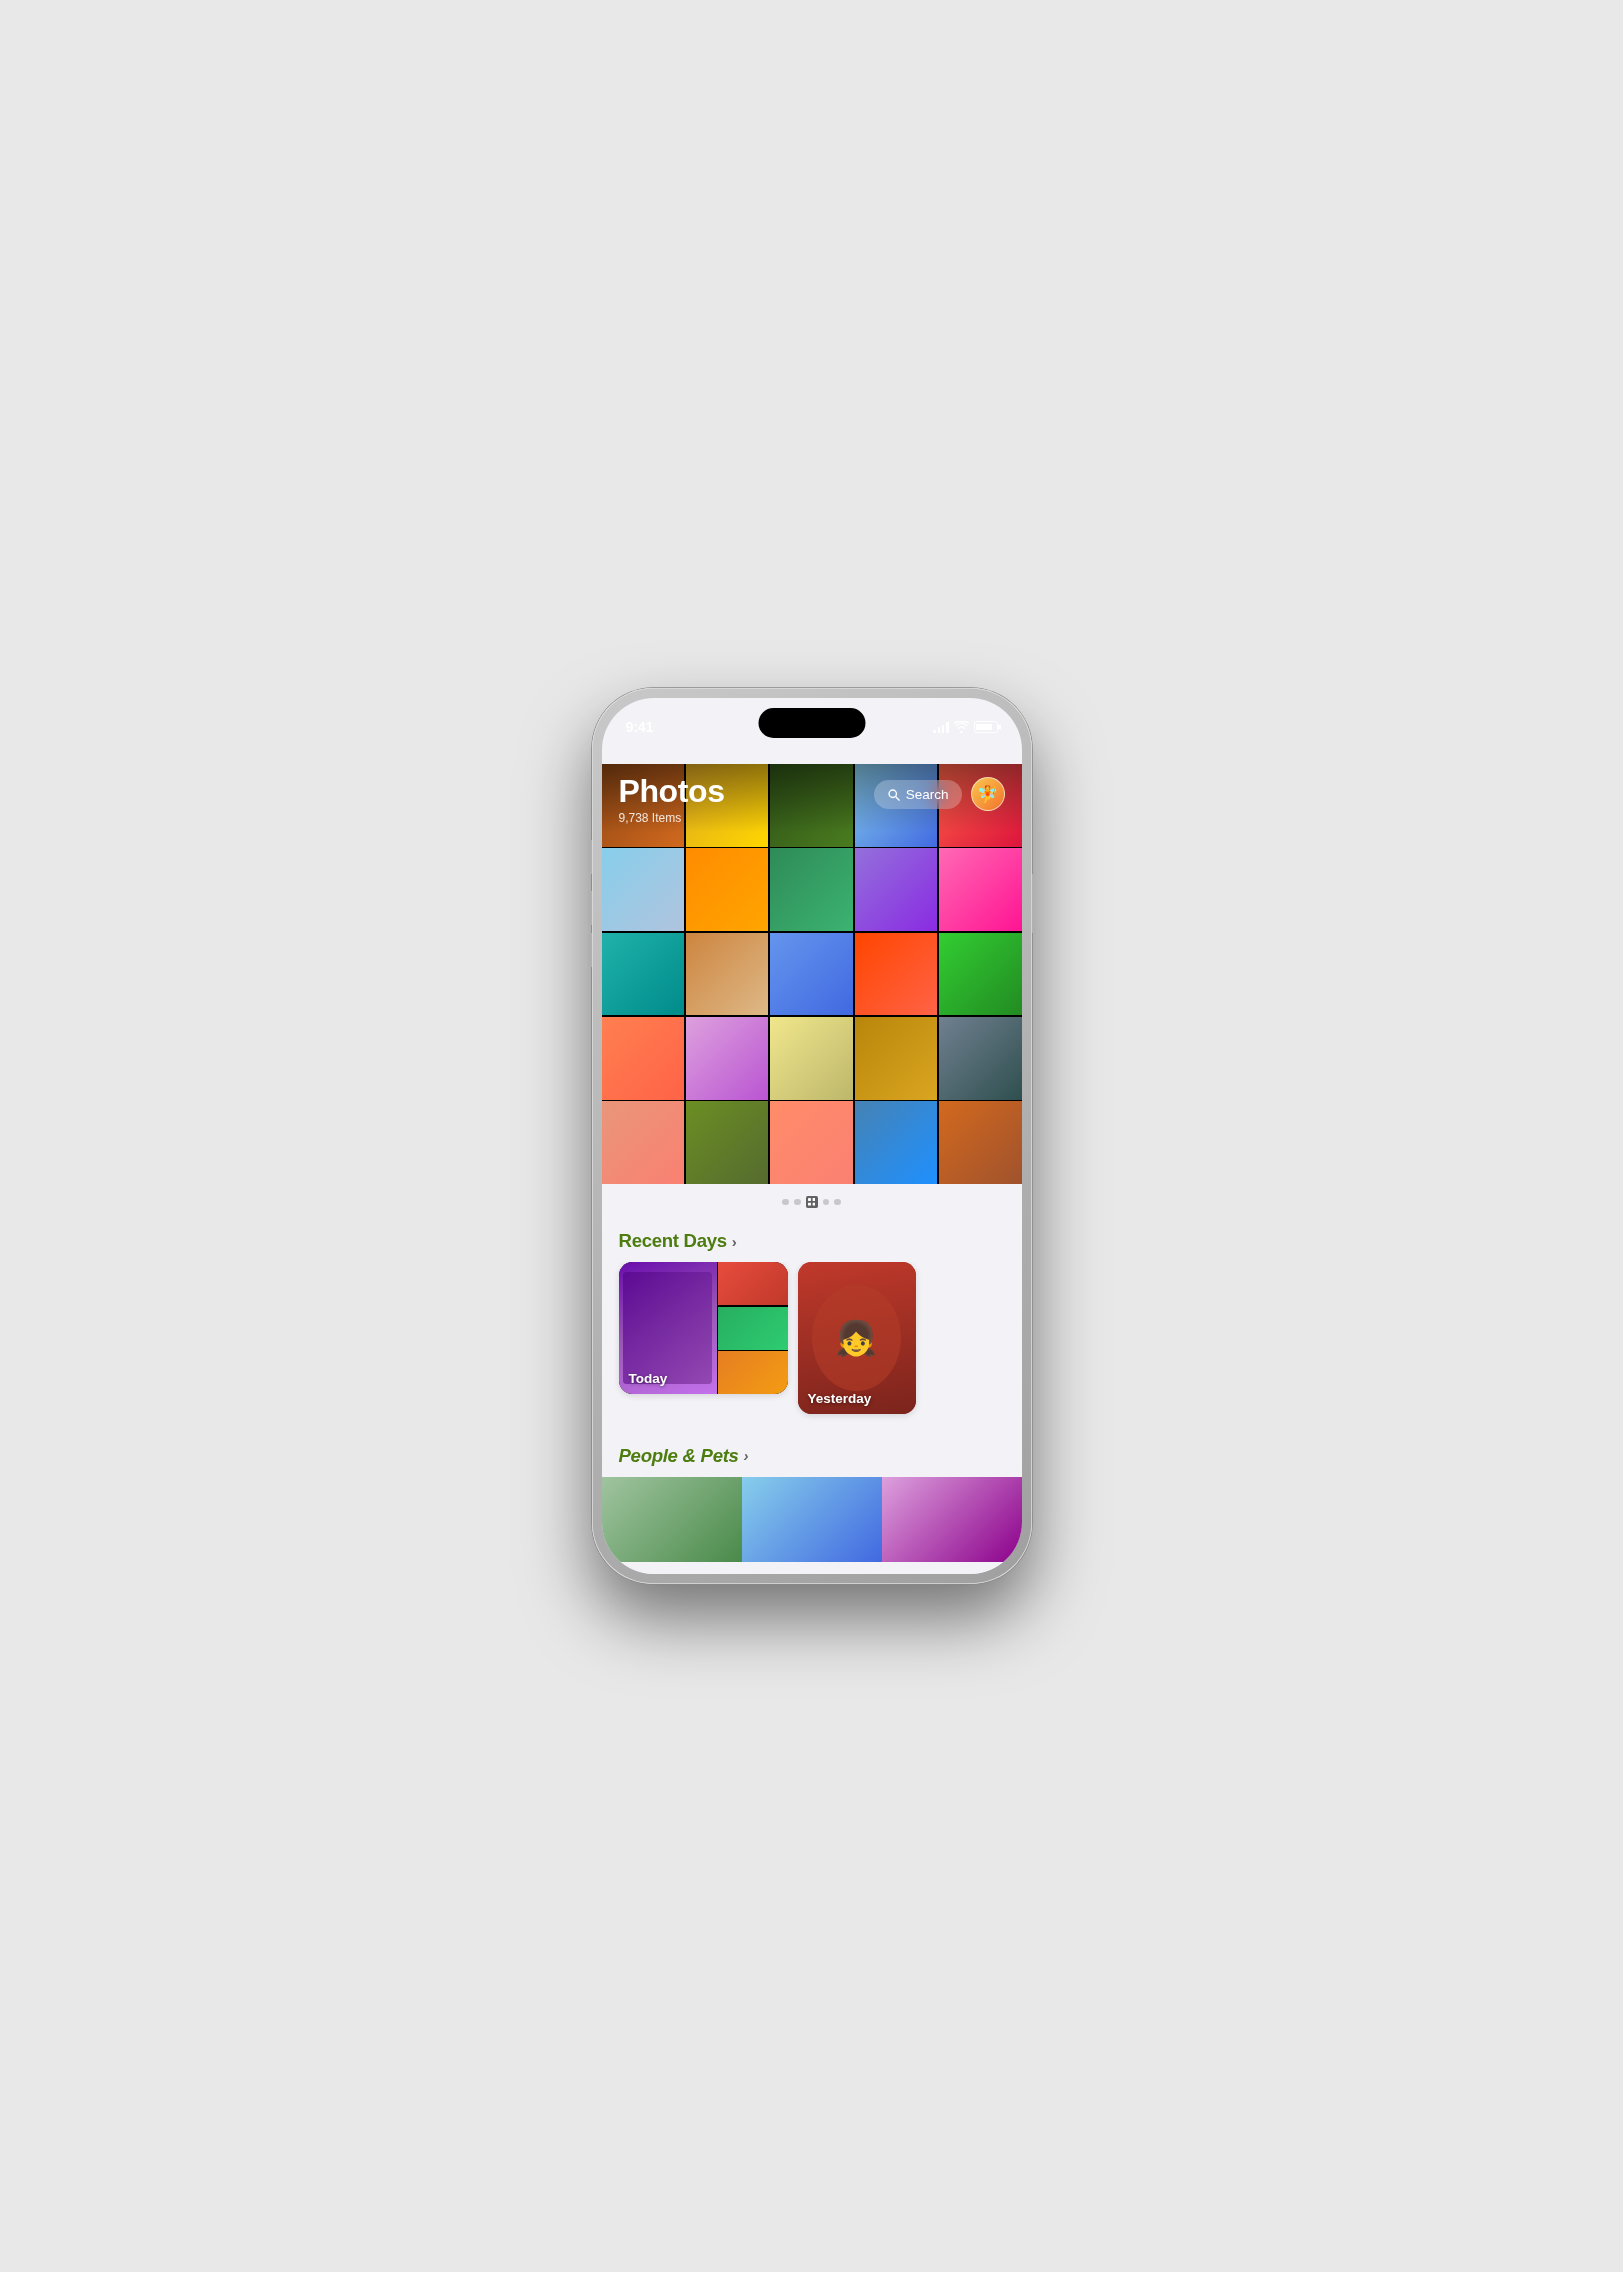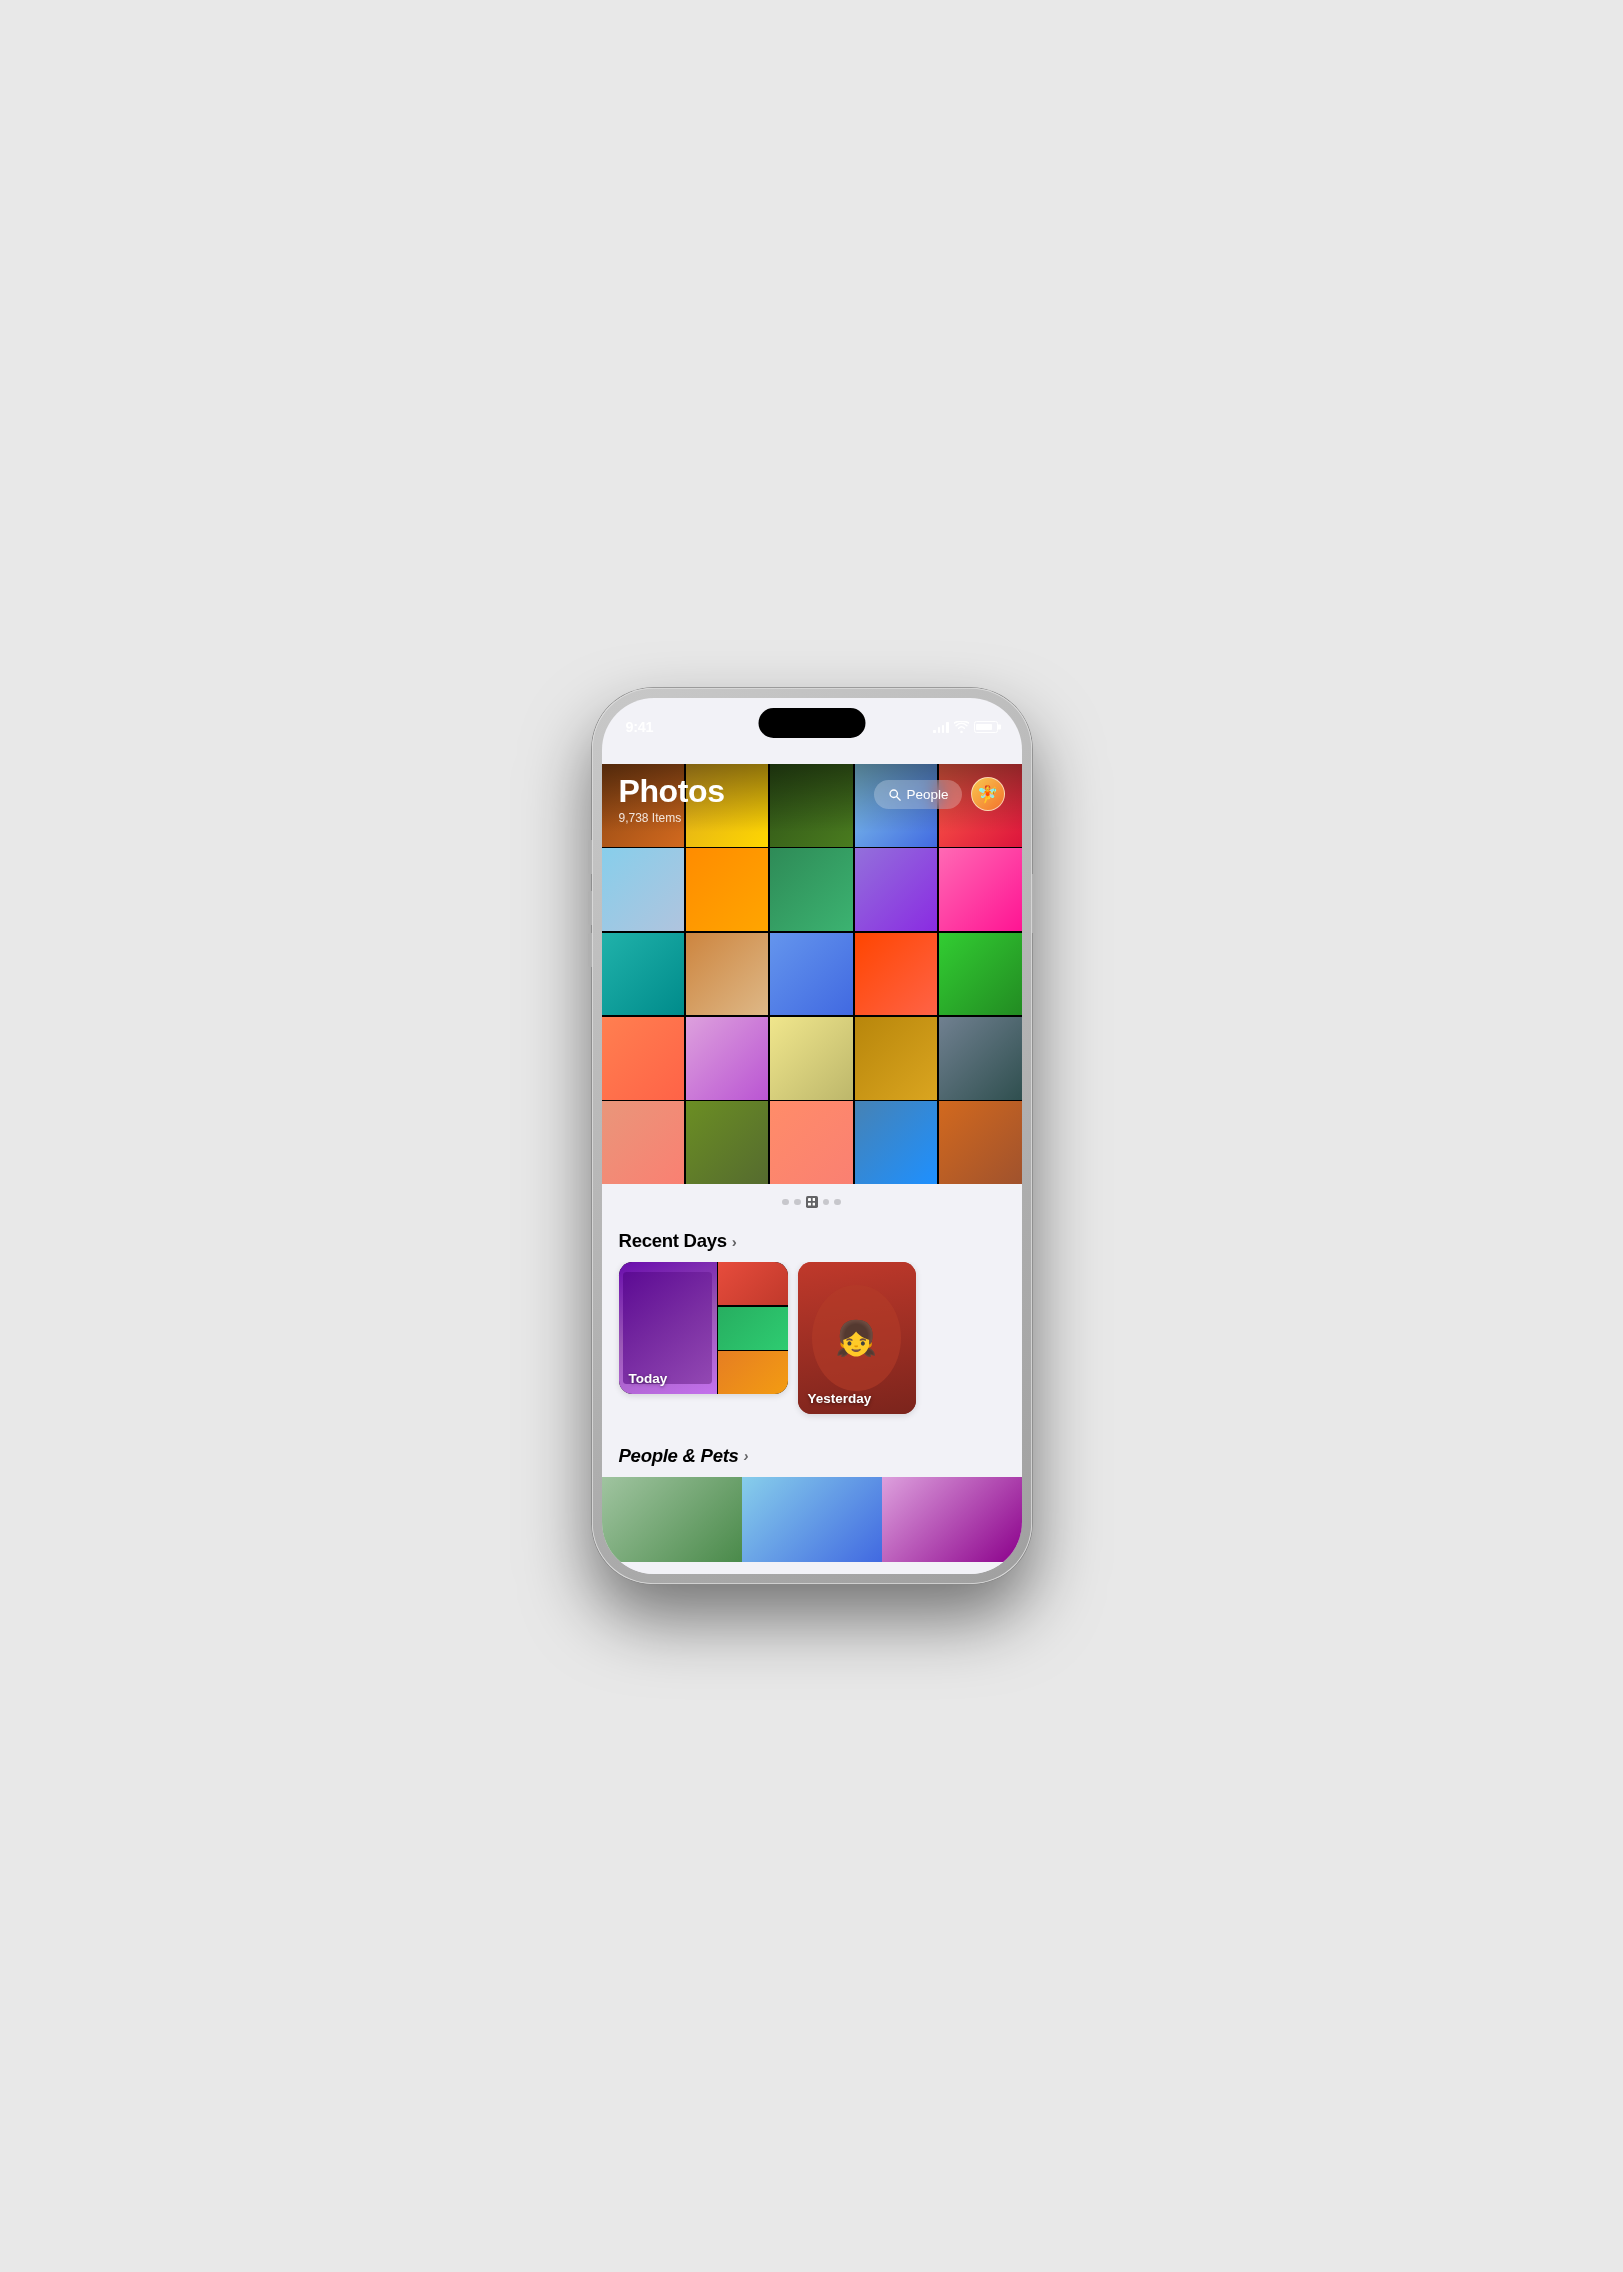--- a/index.html
+++ b/index.html
@@ -282,21 +282,21 @@
     .section-header {
       display: flex;
       align-items: center;
       padding: 6.8px 17px 10px;
       cursor: pointer;
     }
 
     .section-title {
       font-size: 18.6px;
       font-weight: 700;
-      color: #000000;
+      color: #4d7c0f;
       letter-spacing: -0.3px;
     }
 
     .chevron {
       margin-left: 5px;
       color: #636366;
       font-size: 15px;
       font-weight: 600;
     }
 
@@ -439,21 +439,21 @@
           <div class="header-title-group">
             <div class="header-title">Photos</div>
             <div class="header-subtitle">9,738 Items</div>
           </div>
           <div class="header-actions">
             <button class="search-btn">
               <svg viewBox="0 0 20 20">
                 <circle cx="8.5" cy="8.5" r="5.5" stroke="#fff" stroke-width="2" fill="none"></circle>
                 <line x1="13" y1="13" x2="18" y2="18" stroke="#fff" stroke-width="2" stroke-linecap="round"></line>
               </svg>
-              <span>People</span>
+              <span>Search</span>
             </button>
             <button class="avatar-btn">
               <span>🧚</span>
             </button>
           </div>
         </div>
 
         <div class="photo-grid">
           <div class="grid-cell c1"></div>
           <div class="grid-cell c2"></div>

